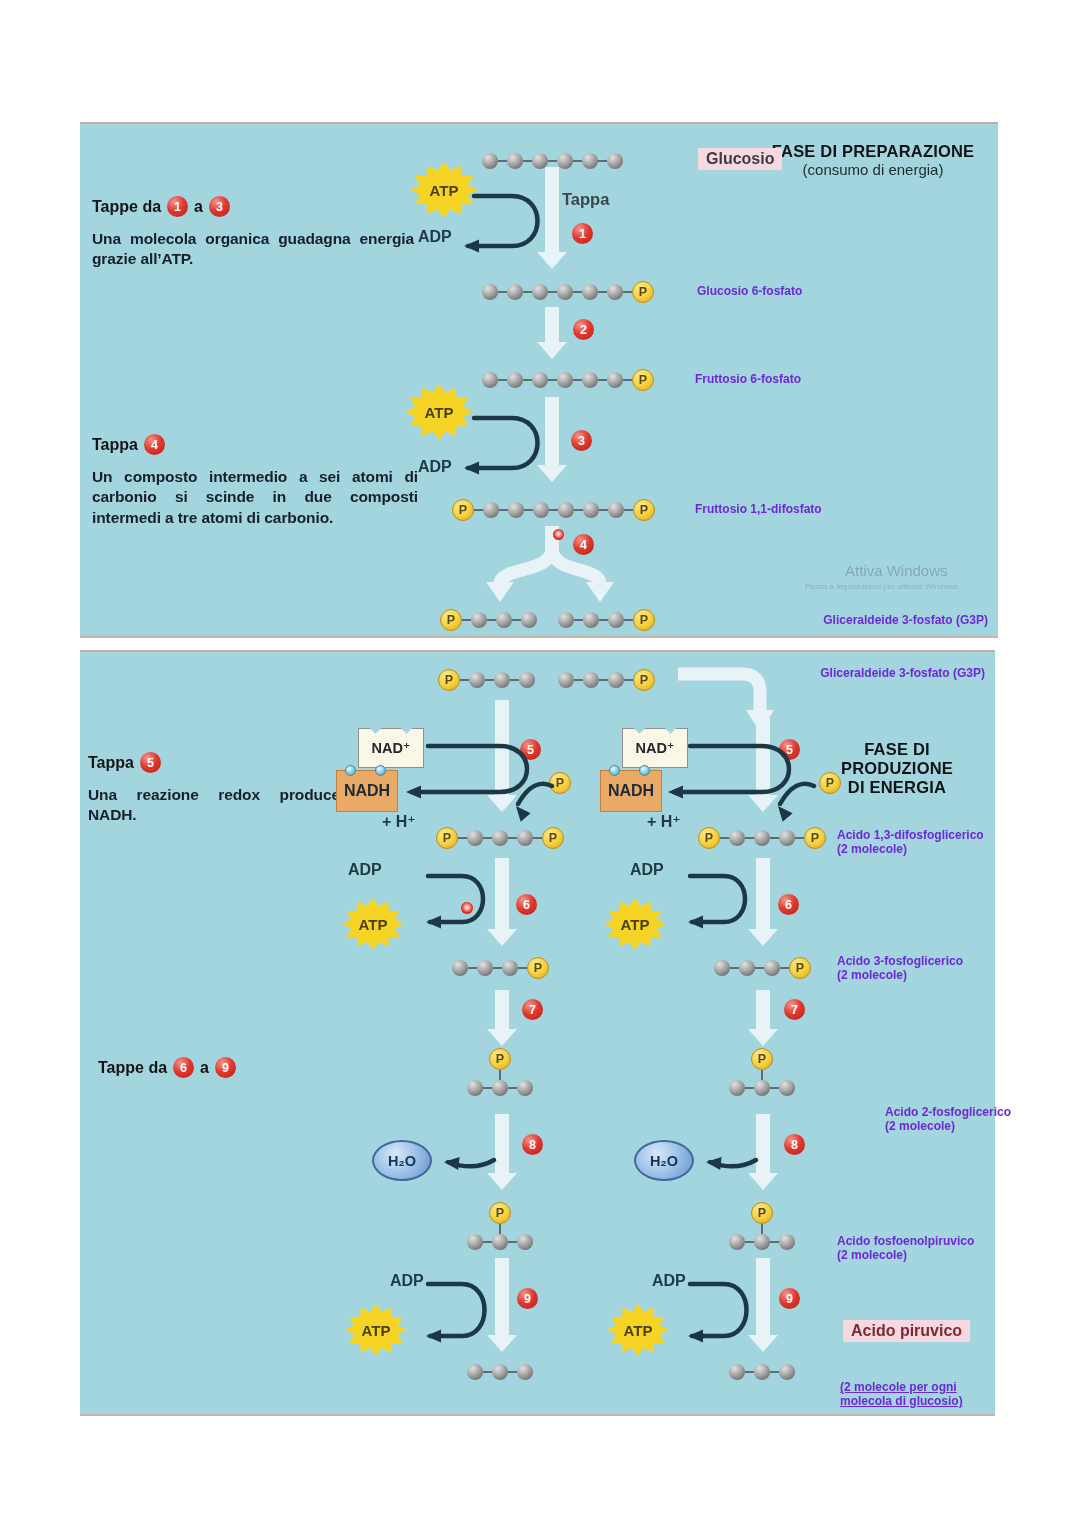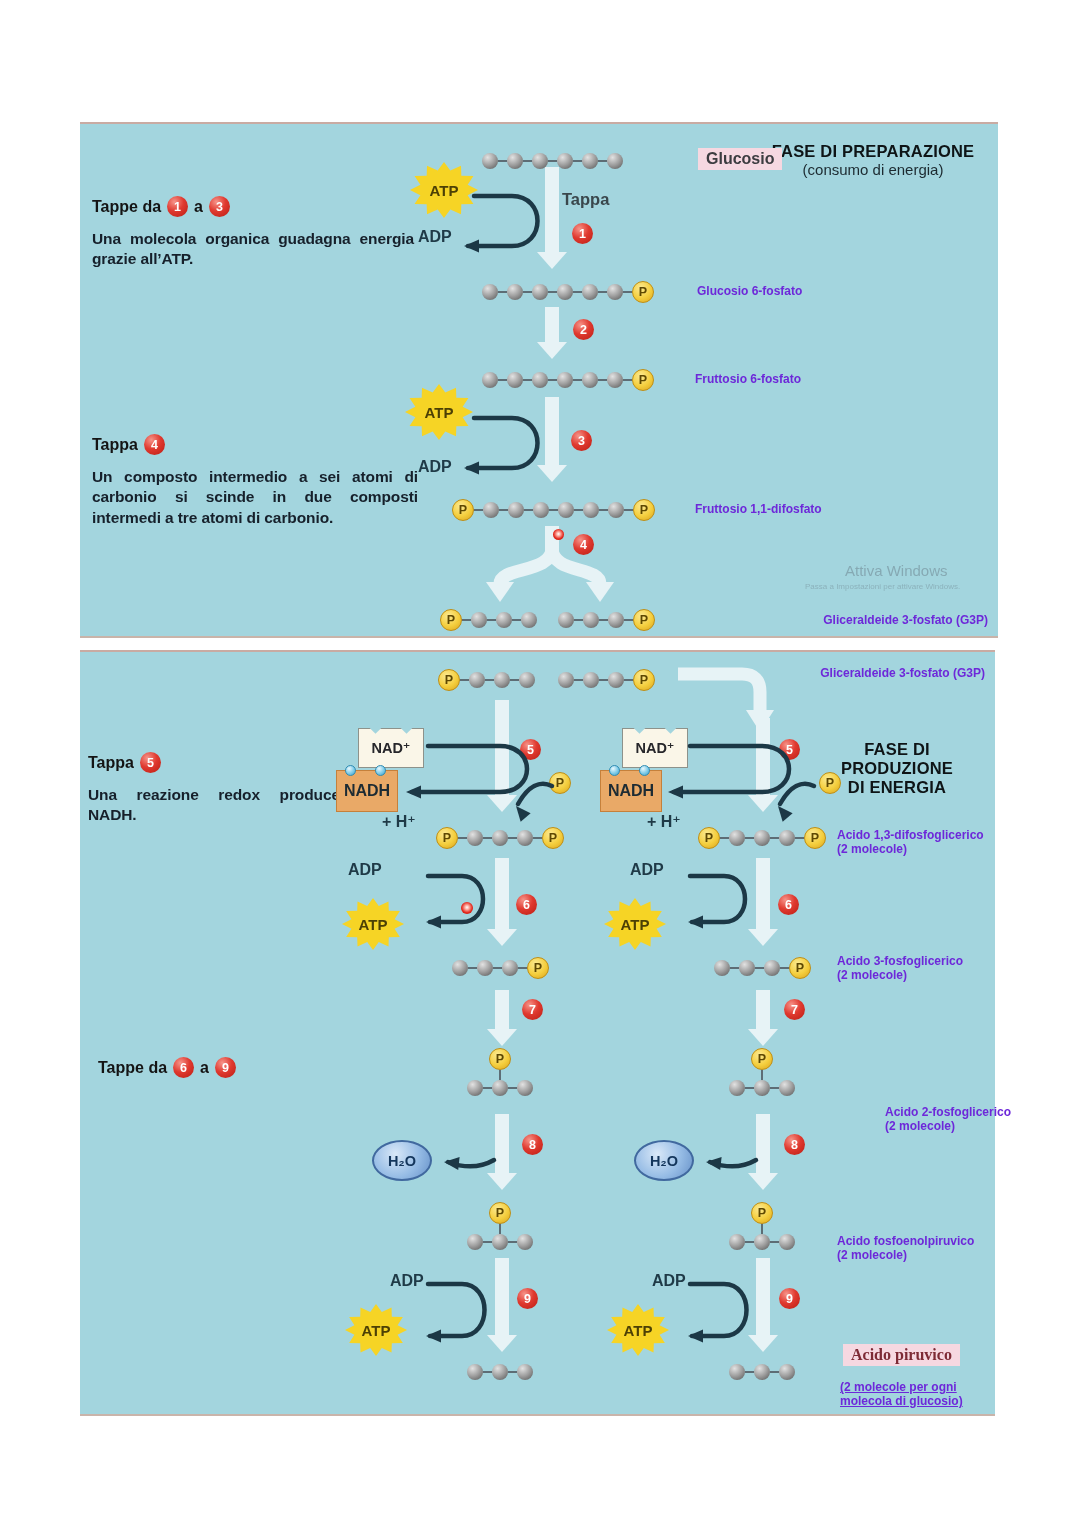--- a/index.html
+++ b/index.html
@@ -500,21 +500,21 @@
       <div class="q">(2 molecole)</div>
     </div>
     <div class="mlabel" style="left:757px;top:453px;margin-left:48px;">
       <div>Acido 2-fosfoglicerico</div>
       <div class="q">(2 molecole)</div>
     </div>
     <div class="mlabel" style="left:757px;top:582px;">
       <div>Acido fosfoenolpiruvico</div>
       <div class="q">(2 molecole)</div>
     </div>
-    <div class="pinkbox red" style="left:763px;top:692px;font-family:Liberation Serif, serif;">Acido piruvico</div>
+    <div class="pinkbox red" style="left:763px;top:668px;">Acido piruvico</div>
     <div class="mlabel" style="left:760px;top:728px;text-decoration:underline;">
       <div>(2 molecole per ogni</div>
       <div>molecola di glucosio)</div>
     </div>
   <svg class="arr" width="172" height="64" viewBox="0 0 172 64" style="left: 300px; top: 84px;">
         <path d="M48,10 H120 C156,10 156,56 120,56 H32" stroke="#1c3846" stroke-width="4.5" fill="none" stroke-linecap="round"></path>
         <polygon points="0,0 15,-6.5 15,6.5" fill="#1c3846" transform="translate(26,56) rotate(0)"></polygon>
       </svg>
       <svg class="arr" width="172" height="64" viewBox="0 0 172 64" style="left: 562px; top: 84px;">
         <path d="M48,10 H120 C156,10 156,56 120,56 H32" stroke="#1c3846" stroke-width="4.5" fill="none" stroke-linecap="round"></path>

